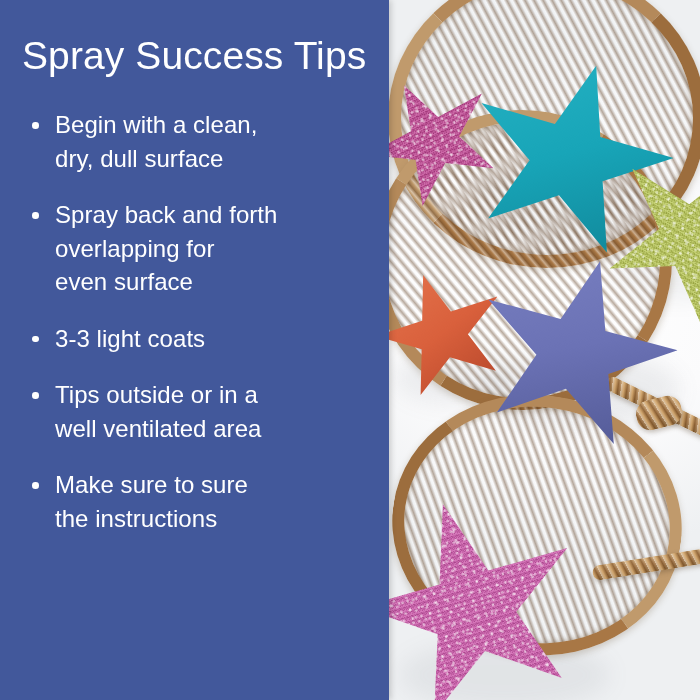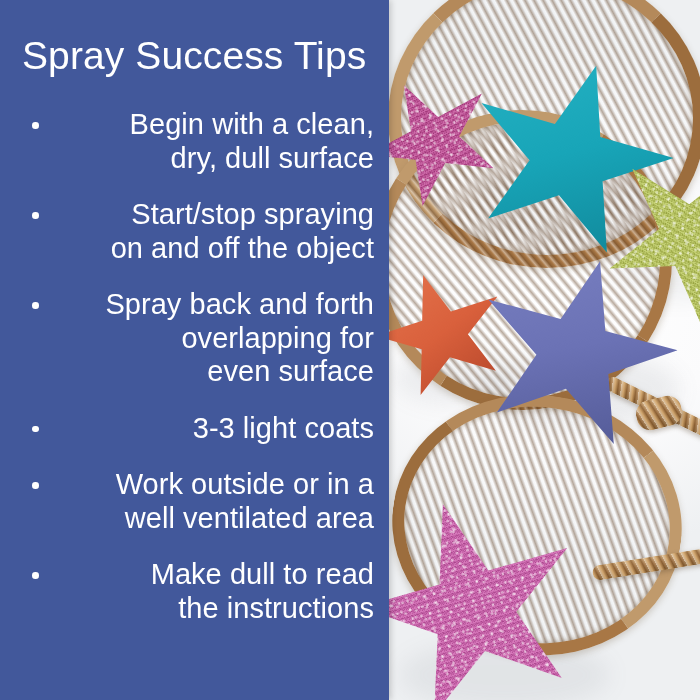--- a/index.html
+++ b/index.html
@@ -107,26 +107,25 @@
     margin: 0;
     padding: 0;
     list-style: none;
   }
 
   .tip {
     position: relative;
     padding-left: 33px;
     margin-bottom: 23px;
     color: #ffffff;
-    font-size: 29px;
+    font-size: 24px;
     font-weight: 300;
     line-height: 33.5px;
     letter-spacing: 0.05px;
     white-space: pre-line;
-    text-align: right;
   }
 
   .tip::before {
     content: "";
     position: absolute;
     left: 10px;
     top: 14px;
     width: 6.5px;
     height: 6.5px;
     border-radius: 50%;
@@ -200,27 +199,25 @@
 
   </div>
 
   <div class="panel">
 
     <div class="panel-title">Spray Success Tips</div>
 
     <ul class="tips">
       <li class="tip">Begin with a clean,
 dry, dull surface</li>
-      <li class="tip">Start/stop spraying
-on and off the object</li>
       <li class="tip">Spray back and forth
 overlapping for
 even surface</li>
       <li class="tip">3-3 light coats</li>
-      <li class="tip">Work outside or in a
+      <li class="tip">Tips outside or in a
 well ventilated area</li>
-      <li class="tip">Make dull to read
+      <li class="tip">Make sure to sure
 the instructions</li>
     </ul>
 
   </div>
 
 </div>
 
 </body></html>

